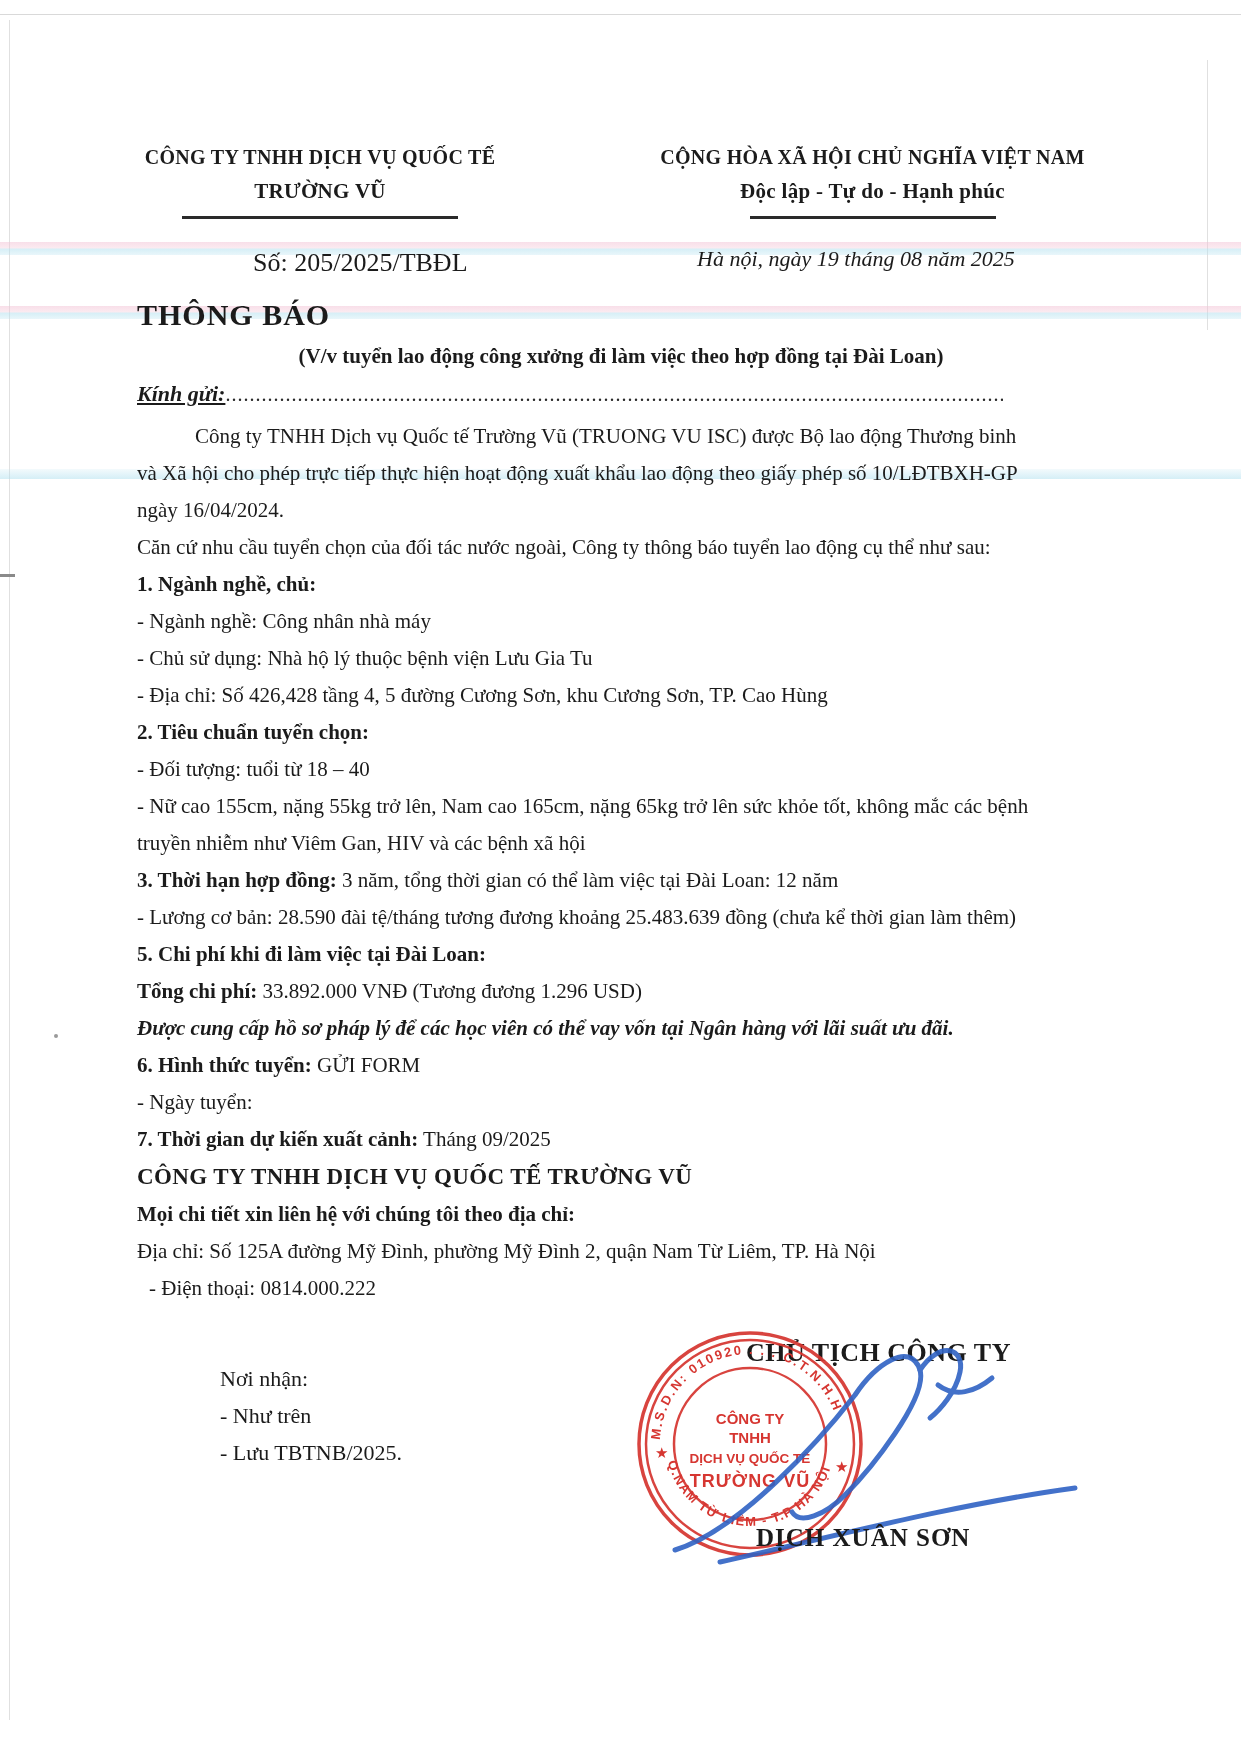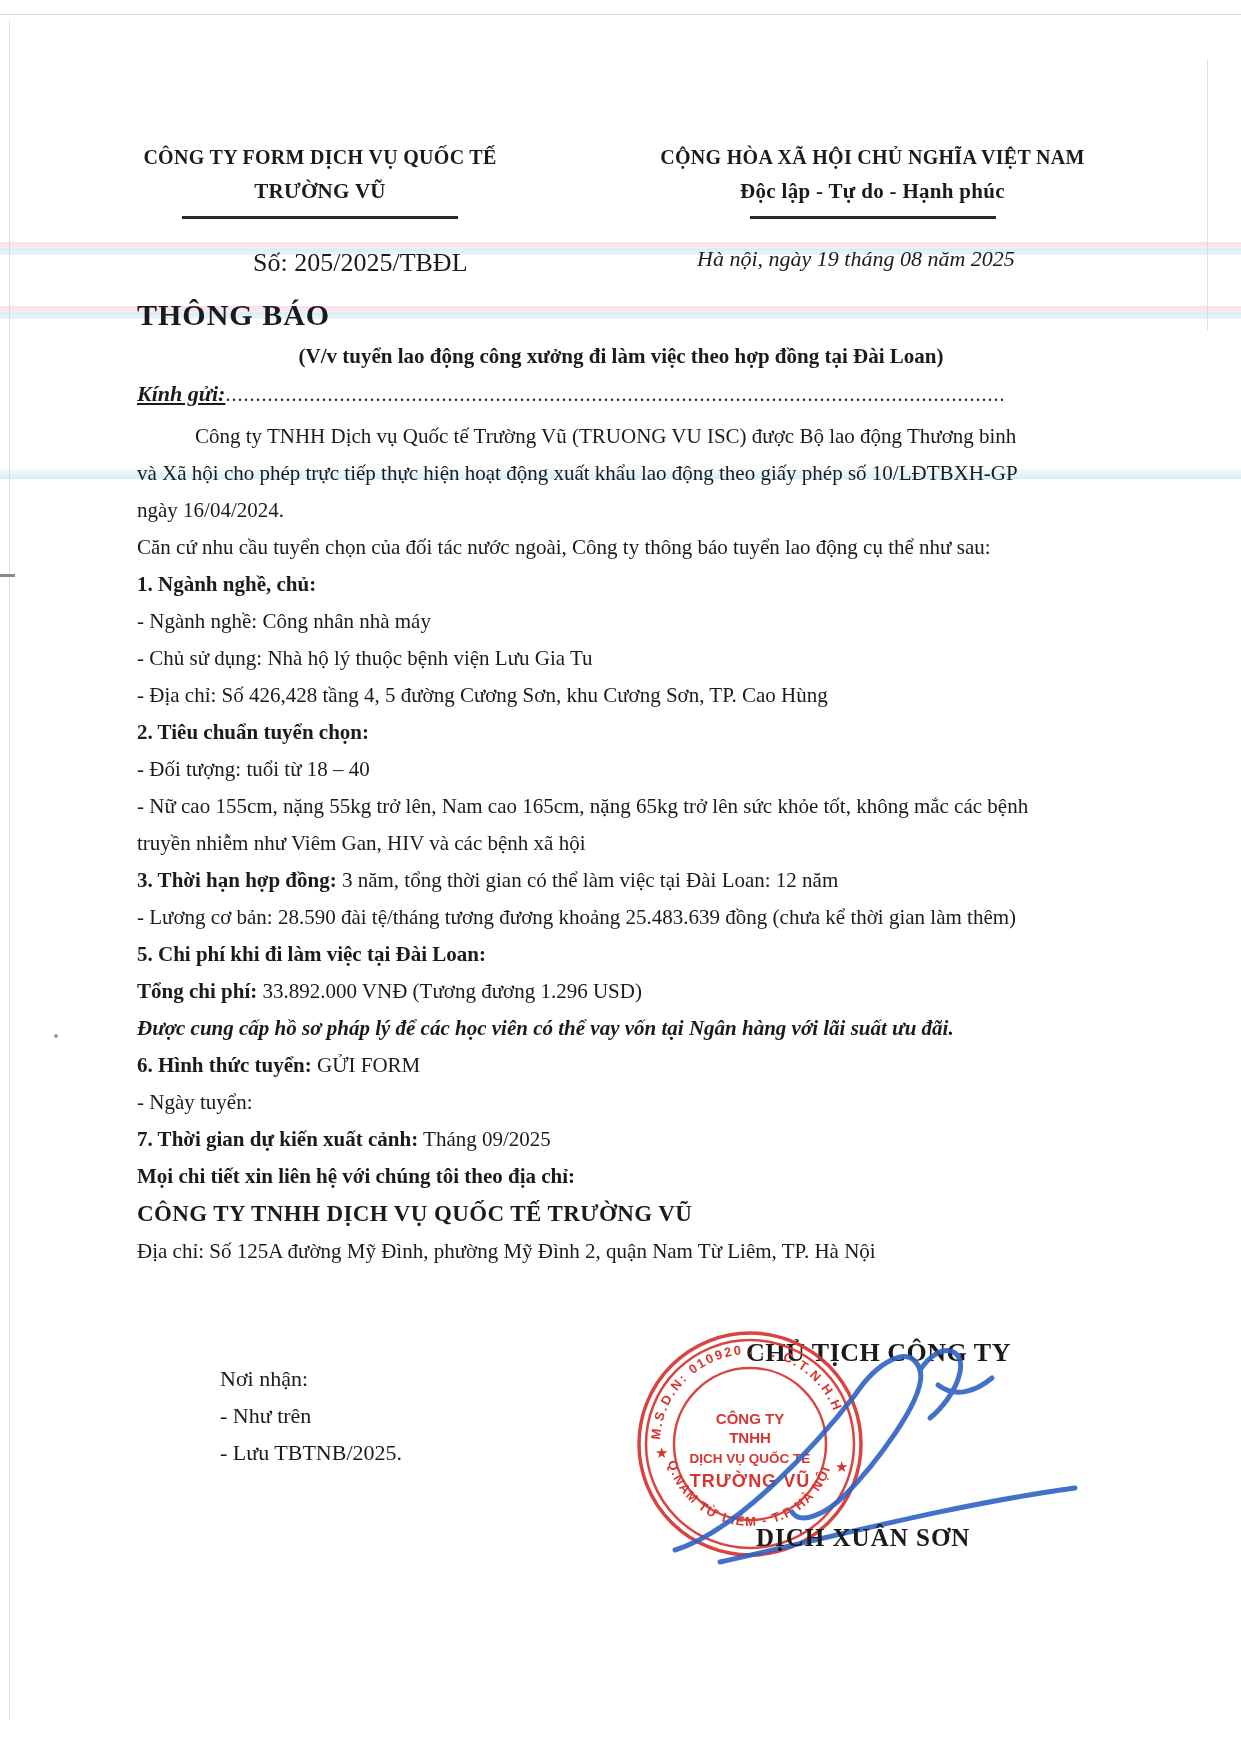--- a/index.html
+++ b/index.html
@@ -63,21 +63,21 @@
 <div class="hairline-top"></div>
 <div class="hairline-left"></div>
 <div class="hairline-right"></div>
 <div class="scan-band" style="top:242px"></div>
 <div class="scan-band" style="top:306px"></div>
 <div class="scan-band cyan" style="top:469px;height:10px"></div>
 <div class="edge-dash"></div>
 <div class="edge-dot"></div>
 
 <div class="hdr hdr-left">
-  <div class="l1">CÔNG TY FORM DỊCH VỤ QUỐC TẾ</div>
+  <div class="l1">CÔNG TY TNHH DỊCH VỤ QUỐC TẾ</div>
   <div class="l2">TRƯỜNG VŨ</div>
   <div class="rule"></div>
 </div>
 <div class="hdr hdr-right">
   <div class="l1">CỘNG HÒA XÃ HỘI CHỦ NGHĨA VIỆT NAM</div>
   <div class="l2">Độc lập - Tự do - Hạnh phúc</div>
   <div class="rule"></div>
 </div>
 
 <div class="refno">Số: 205/2025/TBĐL</div>
@@ -105,23 +105,24 @@
   <p class="ln"><span>- Nữ cao 155cm, nặng 55kg trở lên, Nam cao 165cm, nặng 65kg trở lên sức khỏe tốt, không mắc các bệnh</span></p>
   <p class="ln"><span>truyền nhiễm như Viêm Gan, HIV và các bệnh xã hội</span></p>
   <p class="ln"><b>3. Thời hạn hợp đồng:</b><span> 3 năm, tổng thời gian có thể làm việc tại Đài Loan: 12 năm</span></p>
   <p class="ln"><span>- Lương cơ bản: 28.590 đài tệ/tháng tương đương khoảng 25.483.639 đồng (chưa kể thời gian làm thêm)</span></p>
   <p class="ln"><b>5. Chi phí khi đi làm việc tại Đài Loan:</b></p>
   <p class="ln"><b>Tổng chi phí:</b><span> 33.892.000 VNĐ (Tương đương 1.296 USD)</span></p>
   <p class="ln bi"><span>Được cung cấp hồ sơ pháp lý để các học viên có thể vay vốn tại Ngân hàng với lãi suất ưu đãi.</span></p>
   <p class="ln"><b>6. Hình thức tuyển:</b><span> GỬI FORM</span></p>
   <p class="ln"><span>- Ngày tuyển:</span></p>
   <p class="ln"><b>7. Thời gian dự kiến xuất cảnh:</b><span> Tháng 09/2025</span></p>
+  <p class="ln big"><b>CÔNG TY TNHH DỊCH VỤ QUỐC TẾ TRƯỜNG VŨ</b></p>
   <p class="ln"><b>Mọi chi tiết xin liên hệ với chúng tôi theo địa chỉ:</b></p>
-  <p class="ln big"><b>CÔNG TY TNHH DỊCH VỤ QUỐC TẾ TRƯỜNG VŨ</b></p>
   <p class="ln"><span>Địa chỉ: Số 125A đường Mỹ Đình, phường Mỹ Đình 2, quận Nam Từ Liêm, TP. Hà Nội</span></p>
+  <p class="ln pad"><span>- Điện thoại: 0814.000.222</span></p>
 </div>
 
 <div class="signer-title">CHỦ TỊCH CÔNG TY</div>
 
 <div class="recipients">
   <p>Nơi nhận:</p>
   <p>- Như trên</p>
   <p>- Lưu TBTNB/2025.</p>
 </div>
 

